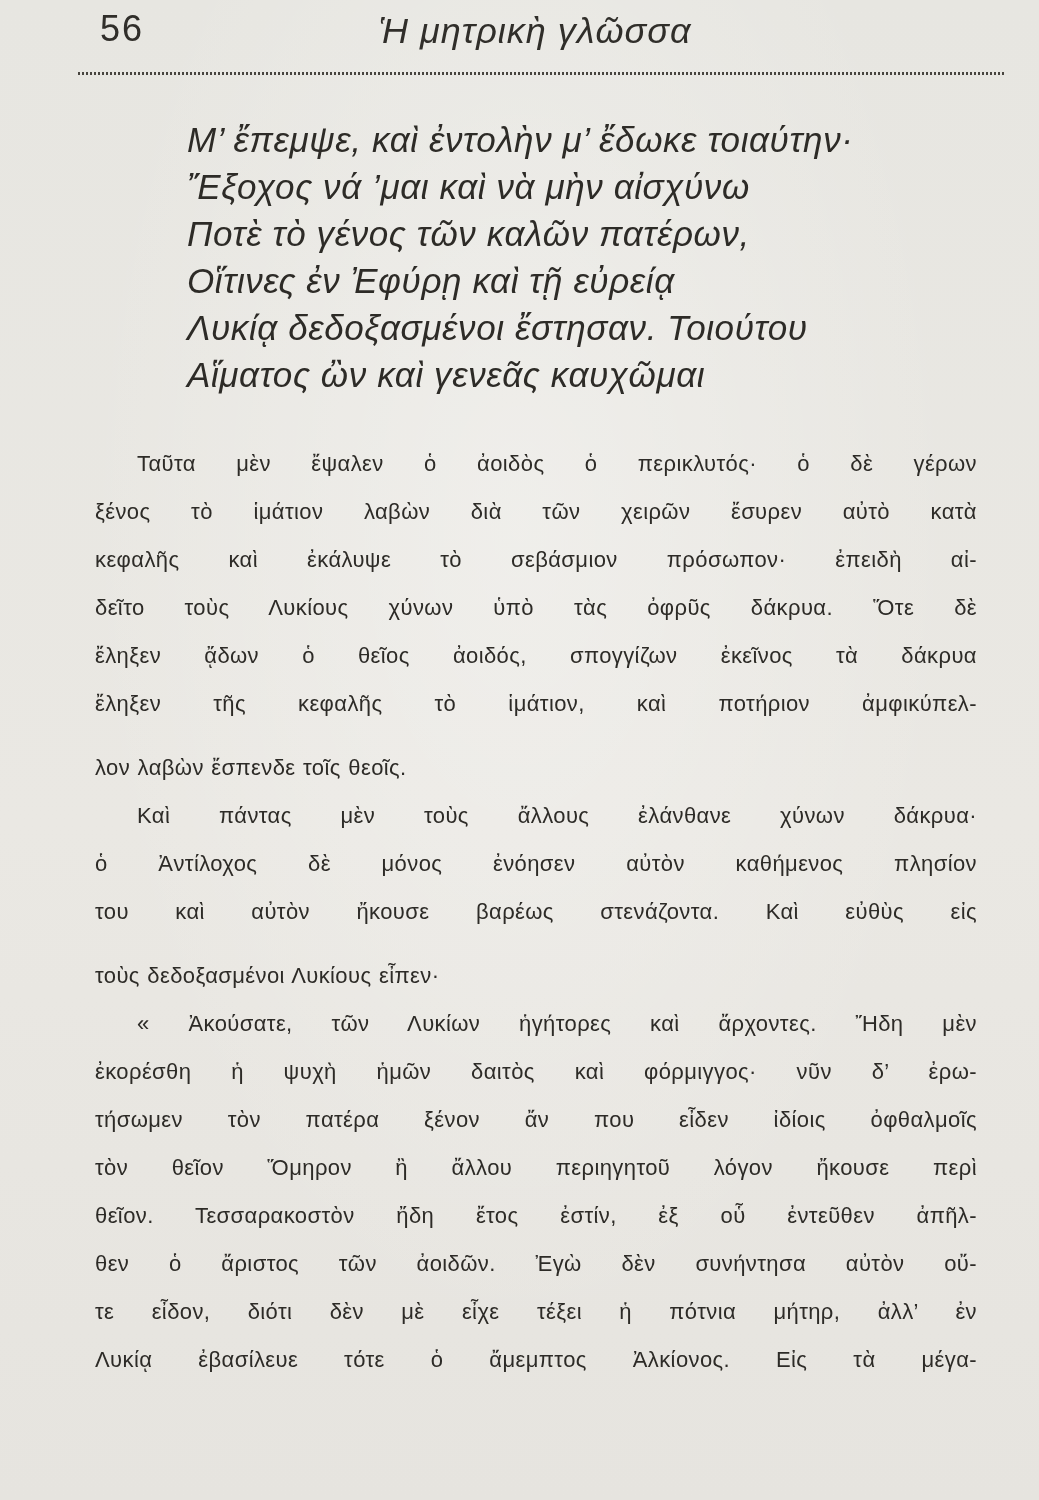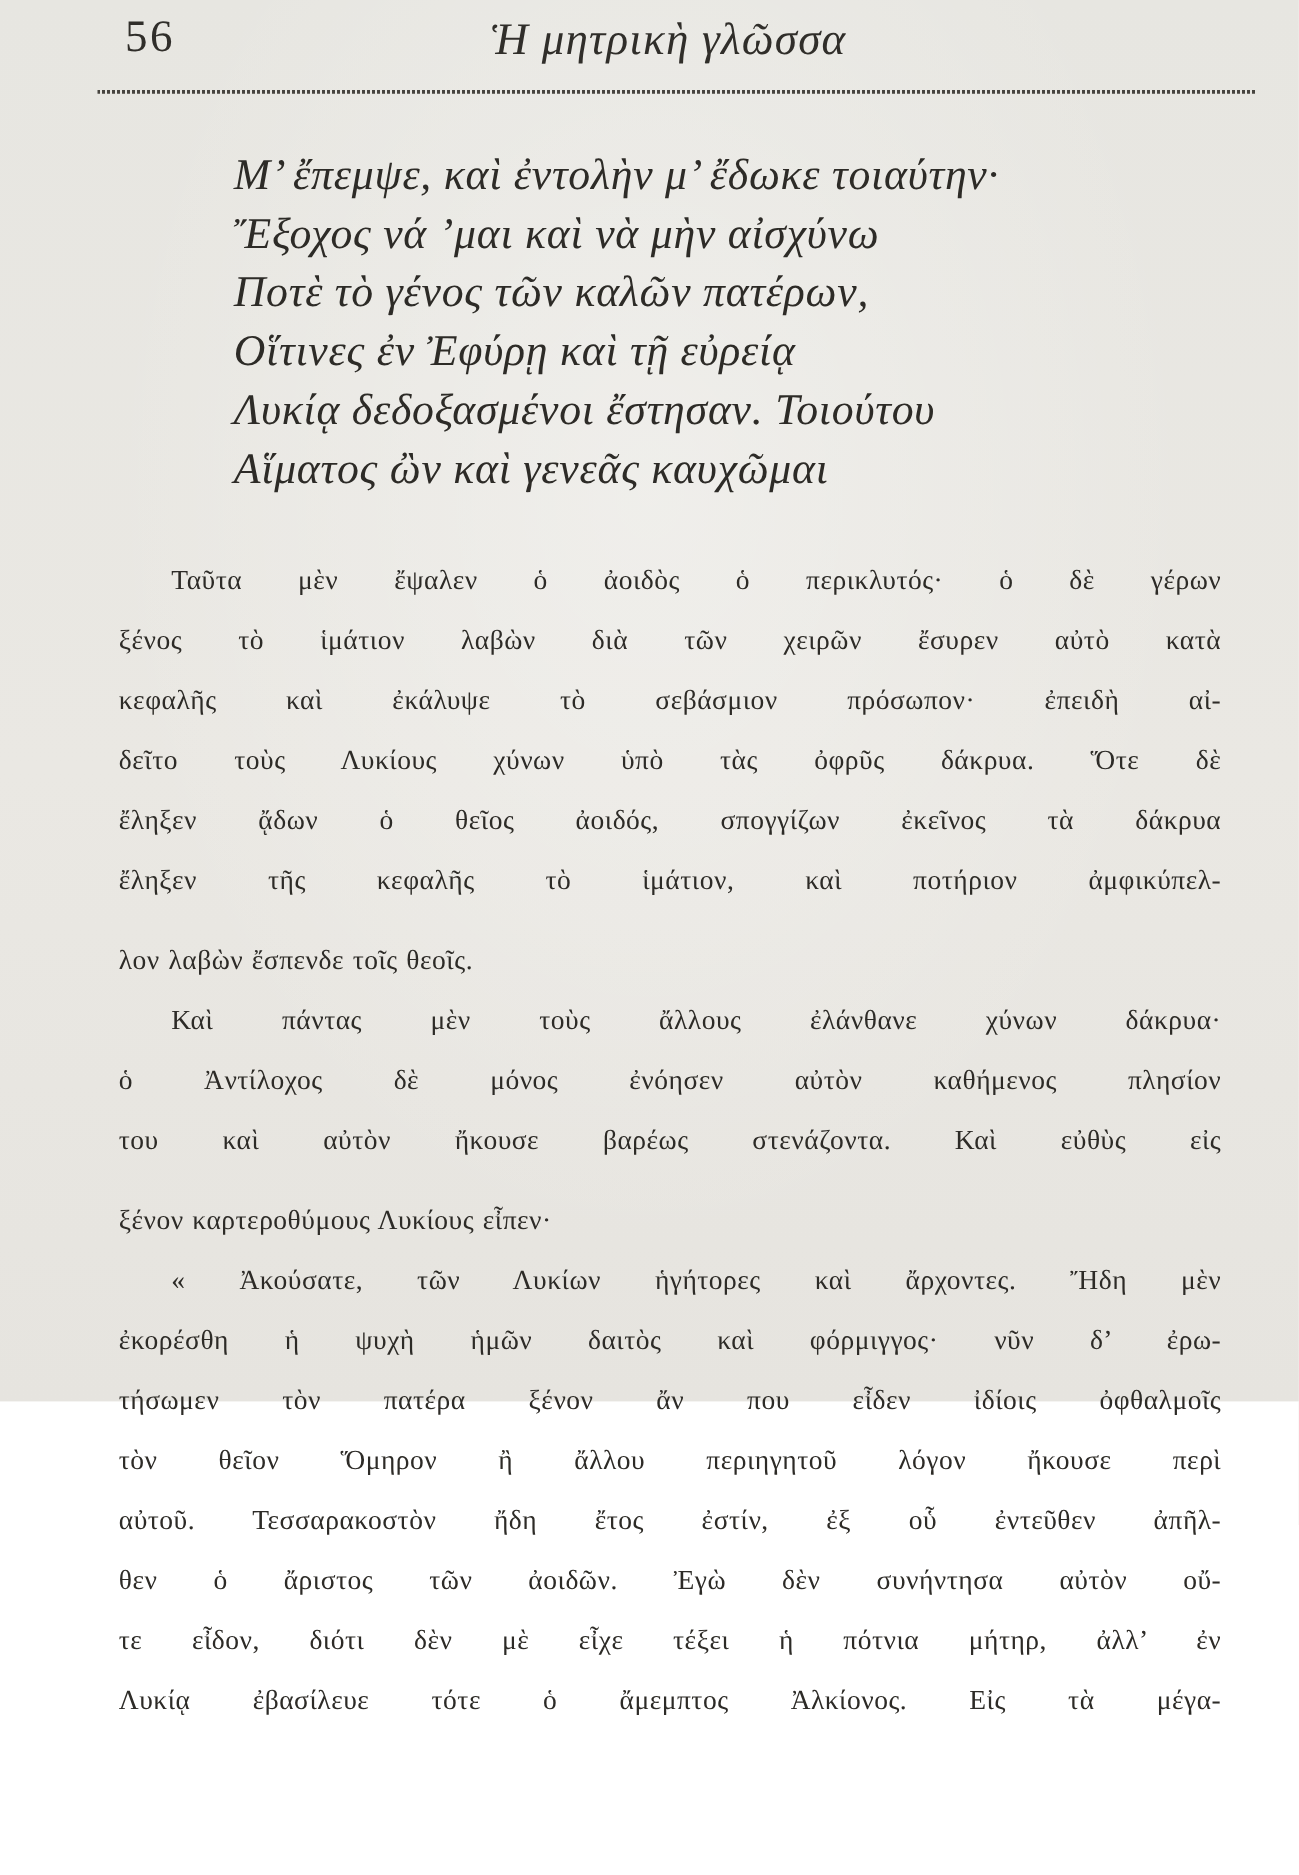--- a/index.html
+++ b/index.html
@@ -5,26 +5,26 @@
   html, body {
     margin: 0;
     padding: 0;
     width: 1039px;
     height: 1500px;
     overflow: hidden;
   }
   .page {
     position: relative;
     width: 1039px;
-    height: 1121px;
+    height: 1500px;
     background-color: #e9e7e2;
     background-image:
       radial-gradient(ellipse at 50% 35%, rgba(255,255,255,0.30), rgba(255,255,255,0) 60%),
       linear-gradient(180deg, #e7e6e1 0%, #eae8e3 55%, #e6e4df 100%);
-    font-family: Liberation Serif, serif;
+    font-family: Liberation Sans, sans-serif;
     color: #2e2c29;
   }
   .page-number {
     position: absolute;
     left: 100px;
     top: 8px;
     font-size: 36px;
     letter-spacing: 2px;
     color: #302e2a;
   }
@@ -109,29 +109,29 @@
       <div class="pline">δεῖτο τοὺς Λυκίους χύνων ὑπὸ τὰς ὀφρῦς δάκρυα. Ὅτε δὲ</div>
       <div class="pline">ἔληξεν ᾄδων ὁ θεῖος ἀοιδός, σπογγίζων ἐκεῖνος τὰ δάκρυα</div>
       <div class="pline">ἔληξεν τῆς κεφαλῆς τὸ ἱμάτιον, καὶ ποτήριον ἀμφικύπελ-</div>
       <div class="pline short">λον λαβὼν ἔσπενδε τοῖς θεοῖς.</div>
     </div>
 
     <div>
       <div class="pline indent">Καὶ πάντας μὲν τοὺς ἄλλους ἐλάνθανε χύνων δάκρυα·</div>
       <div class="pline">ὁ Ἀντίλοχος δὲ μόνος ἐνόησεν αὐτὸν καθήμενος πλησίον</div>
       <div class="pline">του καὶ αὐτὸν ἤκουσε βαρέως στενάζοντα. Καὶ εὐθὺς εἰς</div>
-      <div class="pline short">ξένον καρτεροθύμους Λυκίους εἶπεν·</div>
+      <div class="pline short">τοὺς δεδοξασμένοι Λυκίους εἶπεν·</div>
     </div>
 
     <div>
       <div class="pline indent">« Ἀκούσατε, τῶν Λυκίων ἡγήτορες καὶ ἄρχοντες. Ἤδη μὲν</div>
       <div class="pline">ἐκορέσθη ἡ ψυχὴ ἡμῶν δαιτὸς καὶ φόρμιγγος· νῦν δ’ ἐρω-</div>
       <div class="pline">τήσωμεν τὸν πατέρα ξένον ἄν που εἶδεν ἰδίοις ὀφθαλμοῖς</div>
       <div class="pline">τὸν θεῖον Ὅμηρον ἢ ἄλλου περιηγητοῦ λόγον ἤκουσε περὶ</div>
-      <div class="pline">αὐτοῦ. Τεσσαρακοστὸν ἤδη ἔτος ἐστίν, ἐξ οὗ ἐντεῦθεν ἀπῆλ-</div>
+      <div class="pline">θεῖον. Τεσσαρακοστὸν ἤδη ἔτος ἐστίν, ἐξ οὗ ἐντεῦθεν ἀπῆλ-</div>
       <div class="pline">θεν ὁ ἄριστος τῶν ἀοιδῶν. Ἐγὼ δὲν συνήντησα αὐτὸν οὔ-</div>
       <div class="pline">τε εἶδον, διότι δὲν μὲ εἶχε τέξει ἡ πότνια μήτηρ, ἀλλ’ ἐν</div>
       <div class="pline">Λυκίᾳ ἐβασίλευε τότε ὁ ἄμεμπτος Ἀλκίονος. Εἰς τὰ μέγα-</div>
     </div>
 
   </div>
 
 </div>
 
 </body></html>

